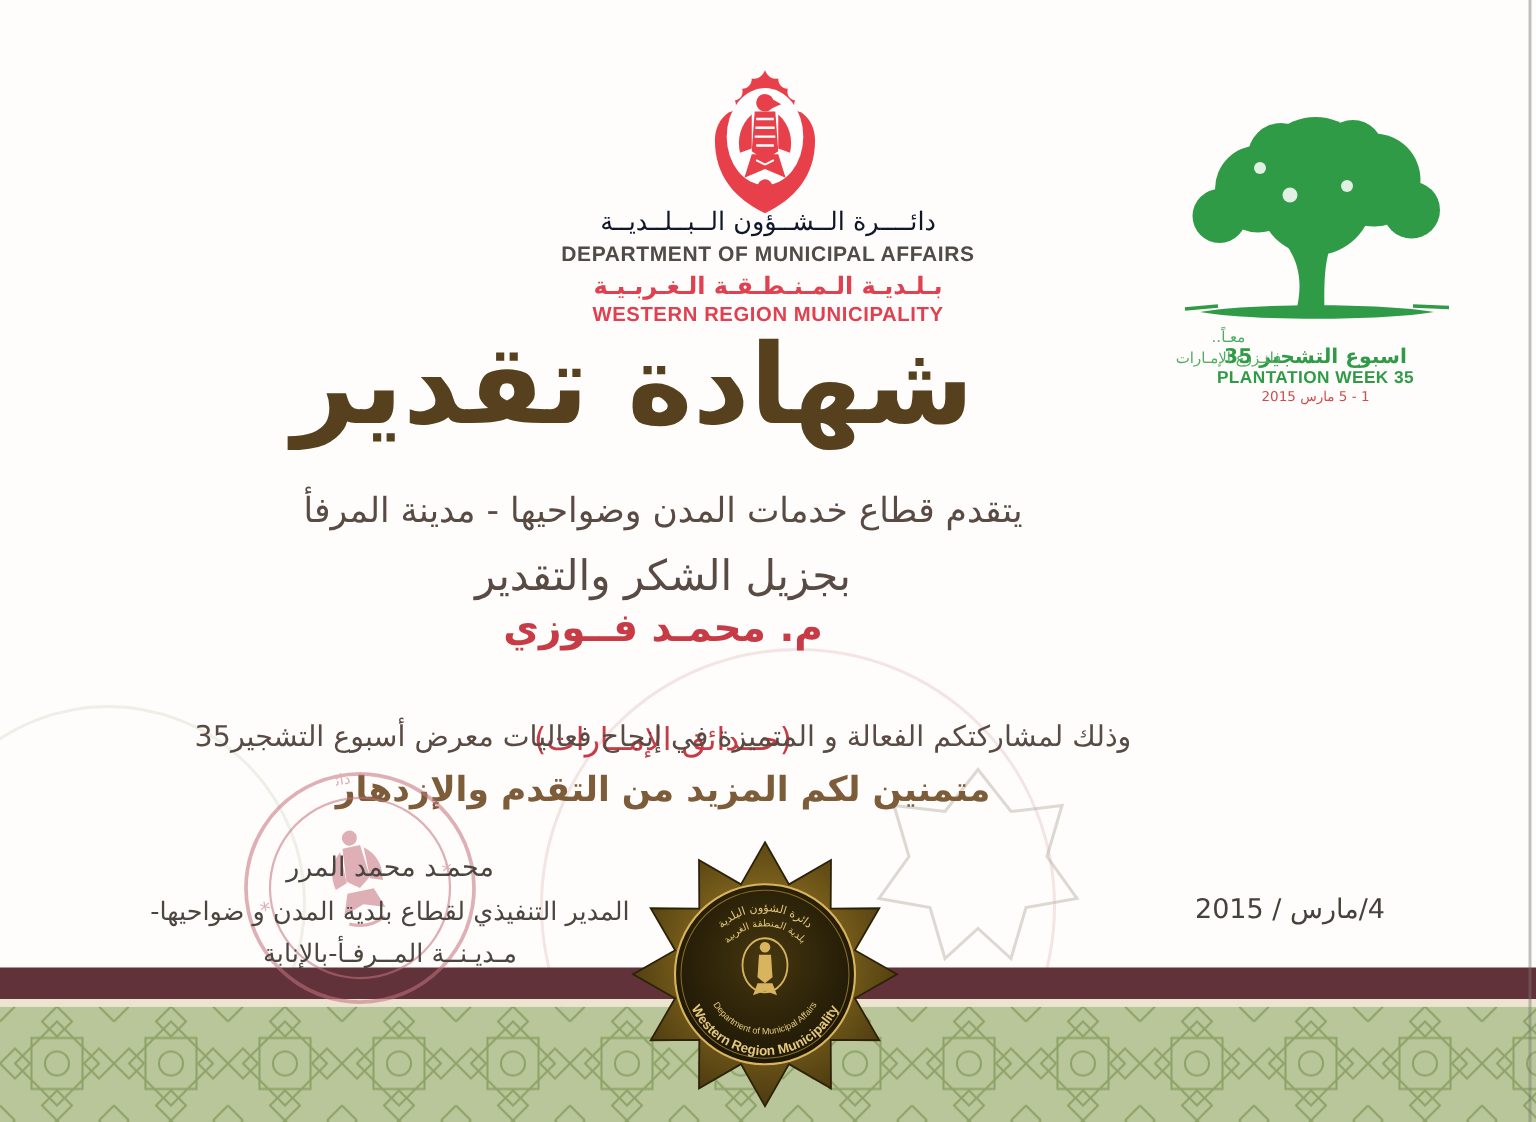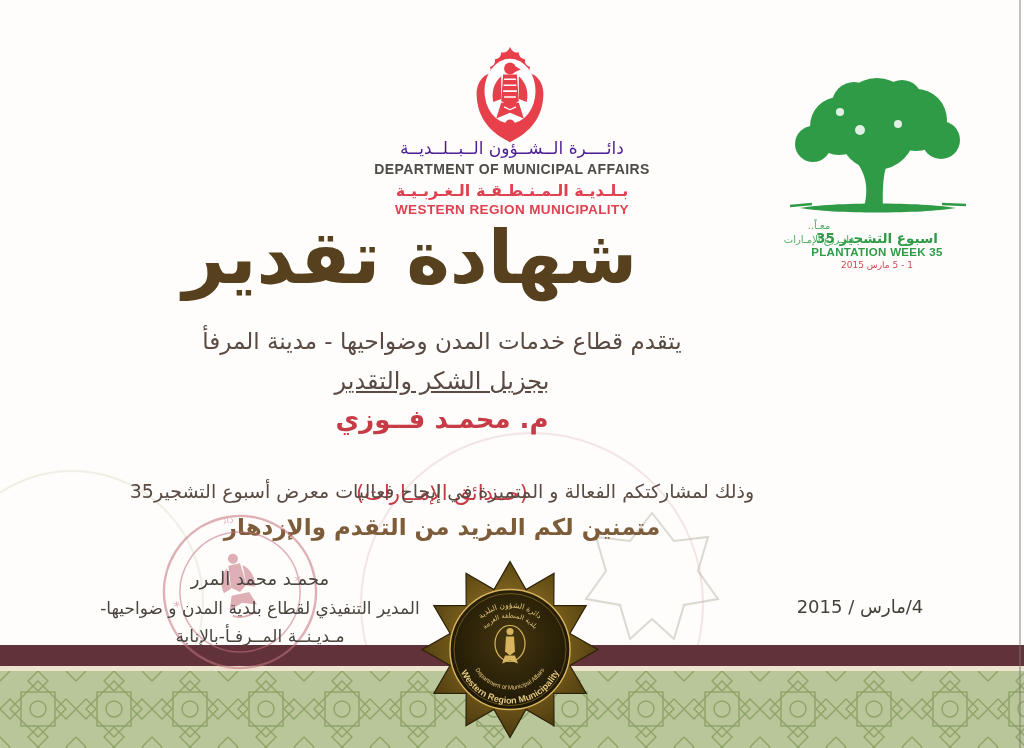--- a/index.html
+++ b/index.html
@@ -11,43 +11,43 @@
   .wm-circle{position:absolute;left:360px;top:432px;width:340px;height:340px;border-radius:50%;
     border:2px solid rgba(219,170,172,.28);z-index:1;}
   .wm-circle2{position:absolute;left:-60px;top:470px;width:260px;height:260px;border-radius:50%;
     border:2px solid rgba(190,200,170,.25);z-index:1;}
   .wm-star{position:absolute;left:582px;top:505px;z-index:1;}
   .edge-line{position:absolute;left:1019px;top:0;width:2px;height:748px;background:rgba(120,118,112,.45);z-index:8;}
 
   
   .falcon{position:absolute;left:460px;top:42px;z-index:2;}
   .dept{position:absolute;left:337px;top:138px;width:350px;text-align:center;z-index:2;}
-  .dept-ar{color:#4c1d95;font-size:17px;letter-spacing:1px;}
+  .dept-ar{color:#0f172a;font-size:17px;letter-spacing:1px;}
   .dept-en{color:#4f4b47;font-weight:bold;font-size:14px;margin-top:3px;letter-spacing:.4px;
     font-family:"Liberation Sans",sans-serif;}
   .muni-ar{color:#e04150;font-weight:bold;font-size:16px;margin-top:4px;letter-spacing:1px;}
   .muni-en{color:#e04150;font-weight:bold;font-size:13.5px;margin-top:2px;letter-spacing:.4px;
     font-family:"Liberation Sans",sans-serif;}
 
   
   .plantation{position:absolute;left:782px;top:72px;width:190px;text-align:center;z-index:2;}
   .tree{display:block;}
   .slogan{position:absolute;left:0px;top:100px;width:74px;color:#4fae63;font-size:10px;
     line-height:1.35;text-align:center;margin-top:47px;}
   .week-ar{color:#2f9b47;font-weight:bold;font-size:13.5px;margin-top:16px;}
   .week-en{color:#2f9b47;font-weight:bold;font-size:11.5px;letter-spacing:.3px;
     font-family:"Liberation Sans",sans-serif;}
   .week-dates{color:#d04a50;font-size:9px;margin-top:2px;}
 
   
   .cert-title{position:absolute;left:0;top:214px;width:820px;text-align:center;
-    font-size:74px;font-weight:bold;color:#57401e;z-index:2;}
+    font-size:74px;font-weight:bold;color:#57401e;z-index:2;padding-left:12px;}
   .tline{position:absolute;left:0;width:884px;text-align:center;z-index:2;}
   .line1{top:328px;font-size:23px;color:#594a43;}
-  .line2{top:367px;font-size:24px;color:#594a43;text-decoration:underline;}
+  .line2{top:367px;font-size:28px;color:#594a43;}
   .recipient{top:404px;font-size:26px;font-weight:bold;color:#c63b45;}
   .org{top:441px;font-size:21px;color:#c63b45;margin-top:40px;}
   .reason{top:480px;font-size:19px;color:#594a43;}
   .wish{top:514px;font-size:23px;font-weight:bold;color:#7d5c3a;}
 
   
   .stamp{position:absolute;left:158px;top:510px;opacity:.55;transform:rotate(-12deg);z-index:3;}
   .sig{position:absolute;left:60px;top:568px;width:400px;text-align:center;color:#4a453f;z-index:4;}
   .sig-name{font-size:18px;}
   .sig-t1{font-size:17px;margin-top:9px;}

